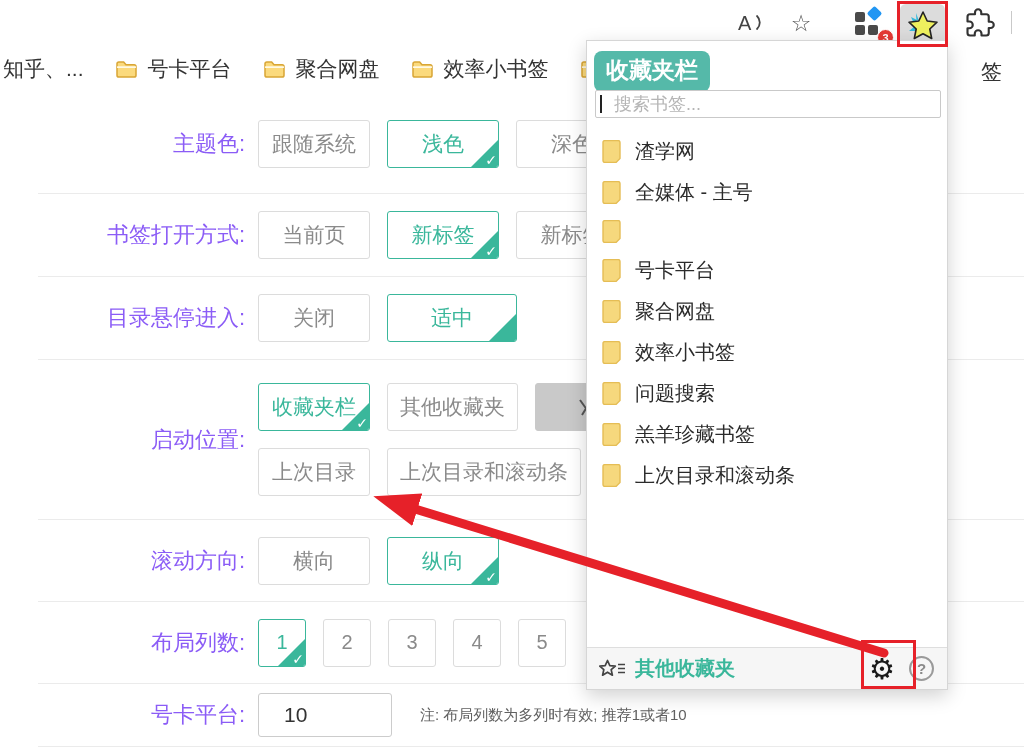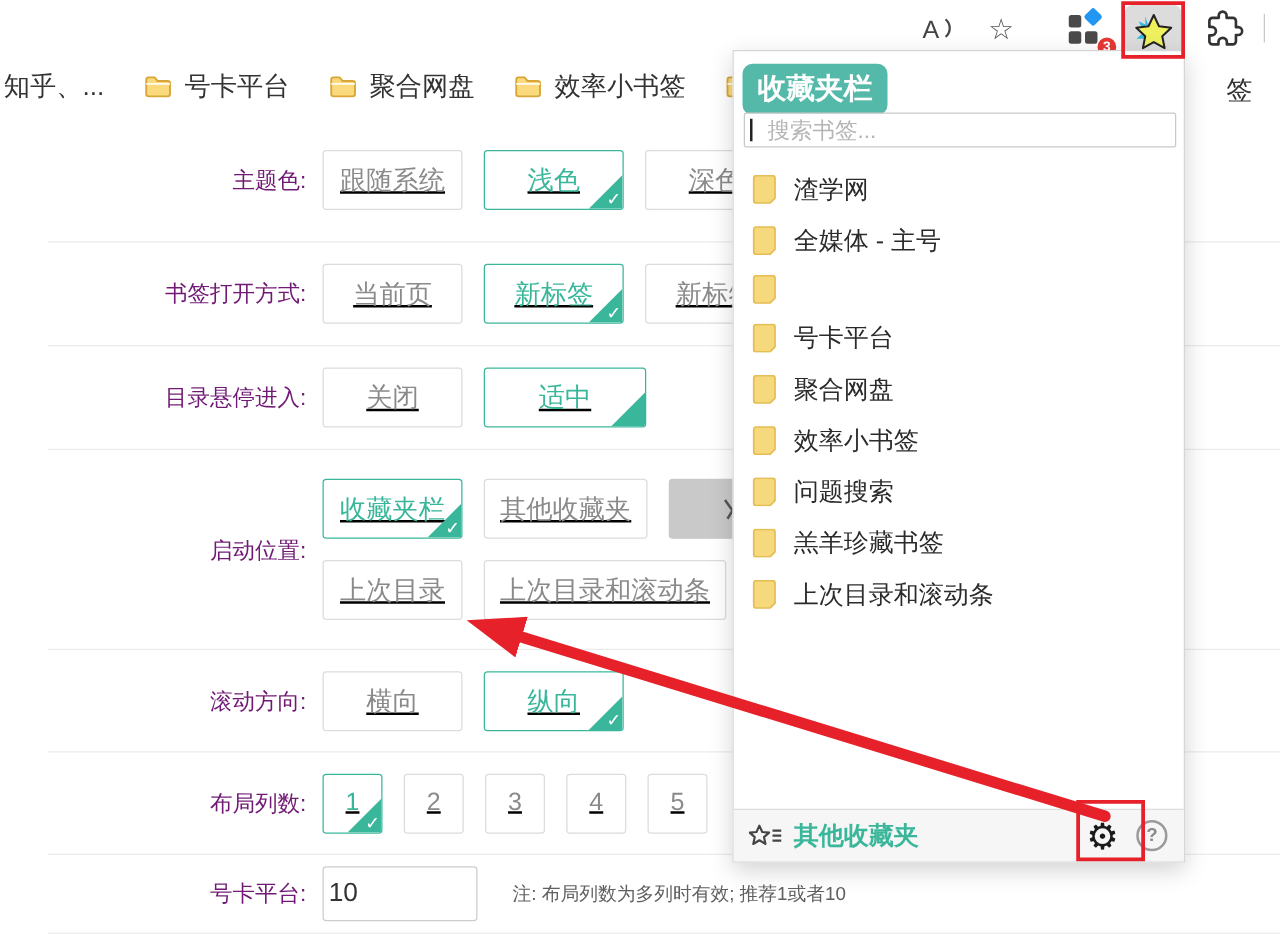--- a/index.html
+++ b/index.html
@@ -33,34 +33,34 @@
 
   
   .srow { position:absolute; left:38px; right:0; display:flex; align-items:center; border-bottom:1px solid #ebebeb; }
   .r1 { top:94px;  height:100px; }
   .r2 { top:194px; height:83px; }
   .r3 { top:277px; height:83px; }
   .r4 { top:360px; height:160px; }
   .r5 { top:520px; height:82px; }
   .r6 { top:602px; height:82px; }
   .r7 { top:684px; height:63px; }
-  .slabel { width:207px; text-align:right; font-size:18px; color:#701a75; flex-shrink:0; }
-  .opts { display:flex; gap:17px; margin-left:13px;text-decoration:underline; }
+  .slabel { width:207px; text-align:right; font-size:22px; color:#8b5cf6; flex-shrink:0; }
+  .opts { display:flex; gap:17px; margin-left:13px; }
   .optcol { display:flex; flex-direction:column; gap:17px; margin-left:13px; }
   .opt { position:relative; min-width:112px; height:48px; padding:0 12px; background:#fff;
     border:1px solid #dcdcdc; border-radius:3px; font-size:21px; color:#8a8a8a;
     display:flex; align-items:center; justify-content:center; cursor:pointer; overflow:hidden; white-space:nowrap; }
   .opt.sel { color:#3ab79b; border-color:#3ab79b; }
   .opt.sel::after { content:""; position:absolute; right:0; bottom:0;
     border-left:27px solid transparent; border-bottom:27px solid #3ab79b; }
   .opt.sel .chk { position:absolute; right:1px; bottom:-1px; color:#fff; font-size:14px; z-index:1; }
   .opt.gray { background:#c9c9c9; border-color:#c9c9c9; min-width:110px; }
   .opt.num { min-width:48px; width:48px; padding:0; font-size:20px; }
-  .cnt-input { width:124px; height:44px; margin-left:13px; border:1px solid #ccc; border-radius:3px;
-    font-size:21px; color:#333; padding-left:4px; font-family:inherit; }
+  .cnt-input { width:134px; height:44px; margin-left:13px; border:1px solid #ccc; border-radius:3px;
+    font-size:21px; color:#333; padding-left:25px; font-family:inherit; }
   .note { margin-left:28px; font-size:15px; color:#606060; }
 
   
   .popup { position:absolute; left:586px; top:40px; width:362px; height:650px; background:#fff;
     border:1px solid #d6d6d6; box-shadow:0 6px 18px rgba(0,0,0,.18); z-index:10; }
   .pp-badge { display:inline-block; margin:10px 0 0 7px; background:#55b9a9; color:#fff;
     font-size:23px; font-weight:bold; padding:4px 12px 6px; border-radius:8px; }
   .pp-search { position:absolute; left:8px; top:49px; width:346px; height:28px; border:1px solid #c9c9c9;
     border-radius:2px; font-size:18px; padding-left:18px; color:#333; font-family:inherit; }
   .pp-search::placeholder { color:#b5b5b5; }

